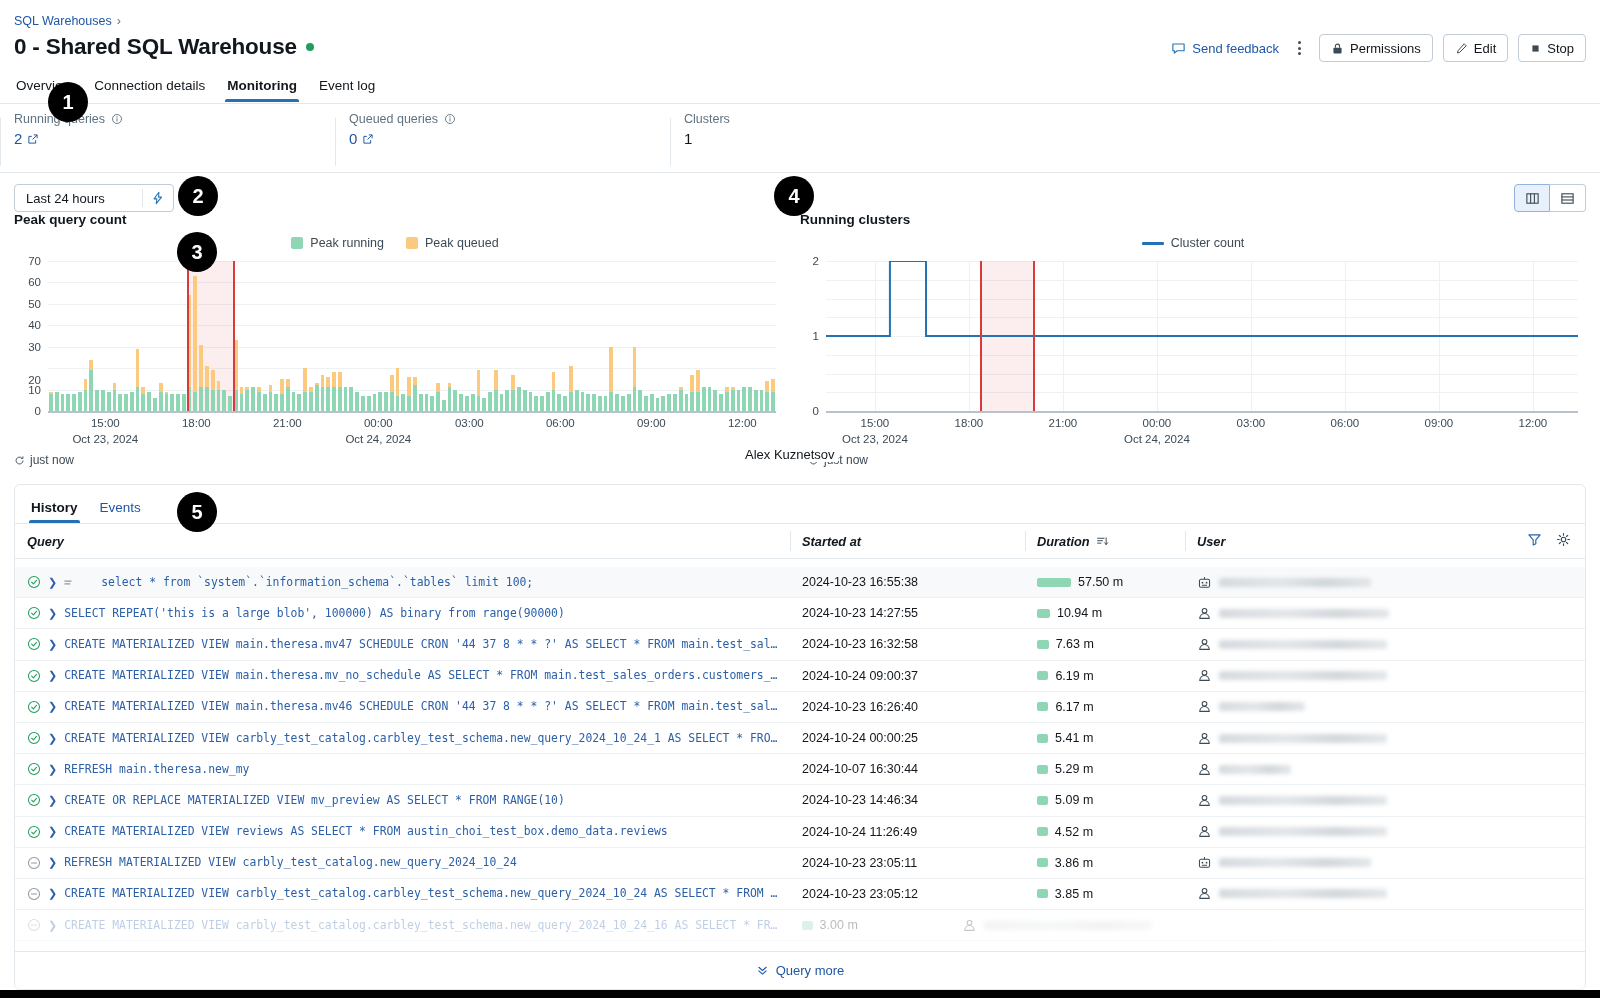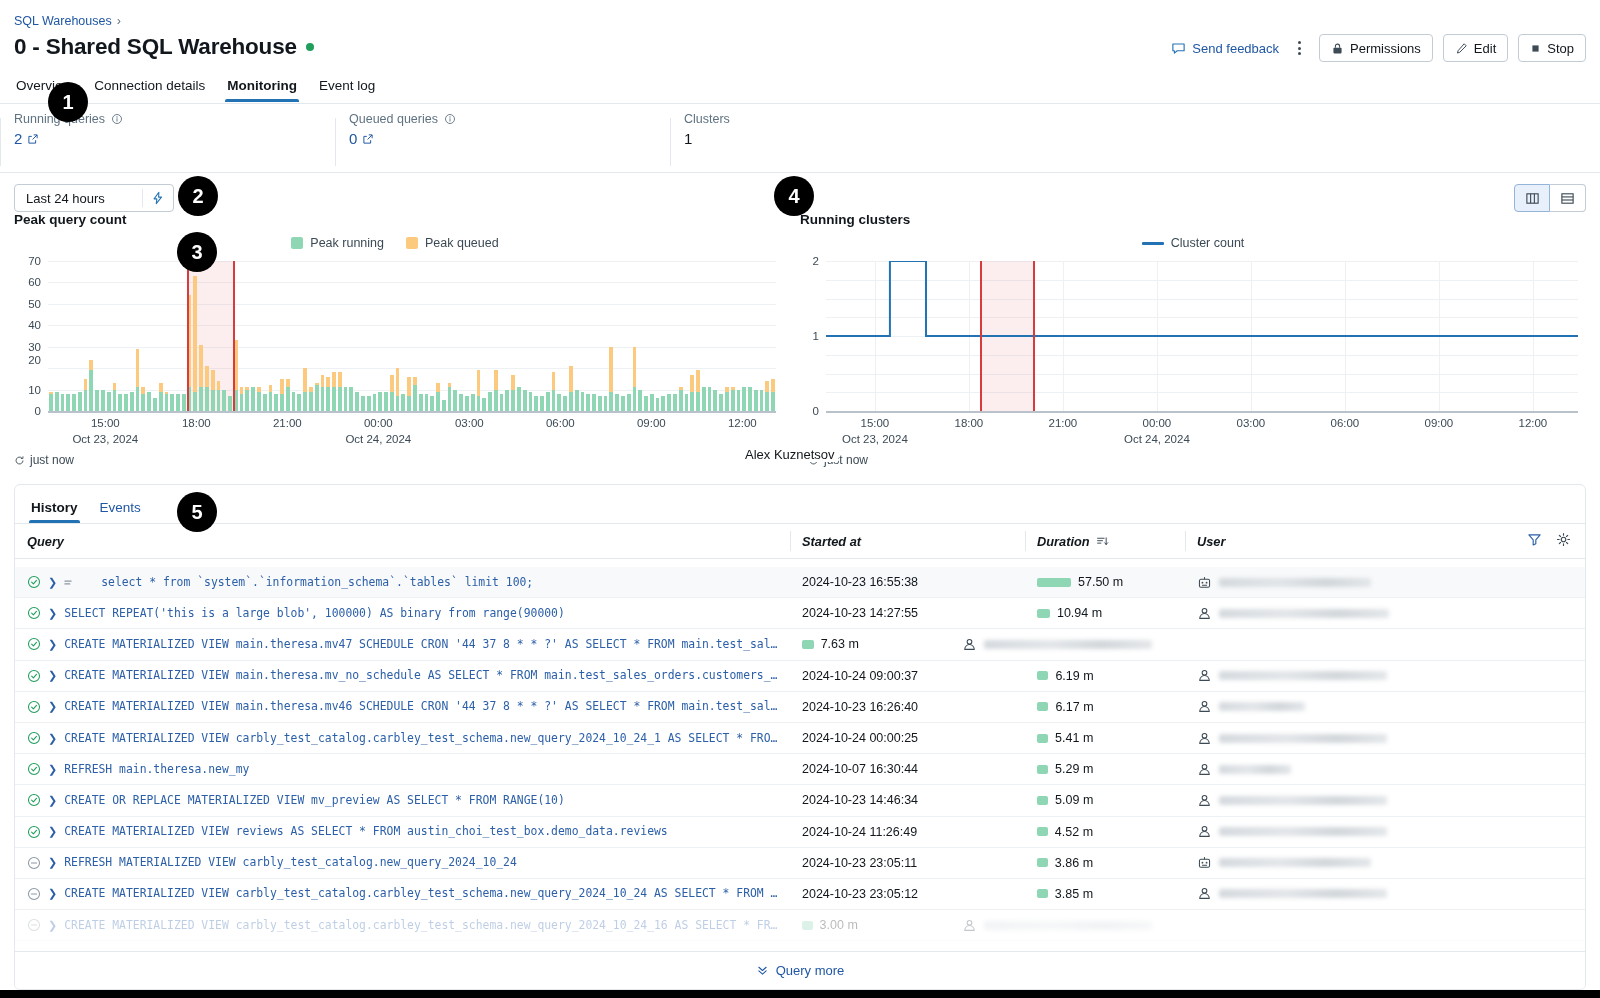--- a/index.html
+++ b/index.html
@@ -282,21 +282,21 @@
             <span class="sw" style="background:#fcca7f"></span>
             <span>Peak queued</span>
           </div>
         </div>
       <div class="plot" id="plot-bars" style="position:relative; height:150px; margin:10px 0 0 34px; width:728px;">
           <div class="gridline" style="top: 150px;"></div>
           <div class="ytick" style="top: 150px;">0</div>
           <div class="gridline" style="top: 128.571px;"></div>
           <div class="ytick" style="top: 128.571px;">10</div>
           <div class="gridline" style="top: 107.143px;"></div>
-          <div class="ytick" style="top: 99px;">20</div>
+          <div class="ytick" style="top: 119px;">20</div>
           <div class="gridline" style="top: 85.7143px;"></div>
           <div class="ytick" style="top: 85.7143px;">30</div>
           <div class="gridline" style="top: 64.2857px;"></div>
           <div class="ytick" style="top: 64.2857px;">40</div>
           <div class="gridline" style="top: 42.8571px;"></div>
           <div class="ytick" style="top: 42.8571px;">50</div>
           <div class="gridline" style="top: 21.4286px;"></div>
           <div class="ytick" style="top: 21.4286px;">60</div>
           <div class="gridline" style="top: 0px;"></div>
           <div class="ytick" style="top: 0px;">70</div>
@@ -980,20 +980,23 @@
         </div>
         <div class="row">
           <div class="cell" style="width:775px">
             <svg class="ico-ok" viewBox="0 0 16 16">
               <circle cx="8" cy="8" r="6.3" fill="none" stroke="#1f9e5c" stroke-width="1.2"></circle>
               <path d="M5.3 8.2l2 2 3.5-4.1" fill="none" stroke="#1f9e5c" stroke-width="1.2" stroke-linecap="round" stroke-linejoin="round"></path>
             </svg>
             <span class="chev">❯</span>
             <span class="q-cell">CREATE MATERIALIZED VIEW main.theresa.mv47 SCHEDULE CRON '44 37 8 * * ?' AS SELECT * FROM main.test_sales_orders.customers_dri…</span>
           </div>
+          <div class="cell" style="width:235px">
+            <span>2024-10-23 16:32:58</span>
+          </div>
           <div class="cell" style="width:160px">
             <span class="dur-bar" style="width:11.64px"></span>
             <span>7.63 m</span>
           </div>
           <div class="cell" style="width:330px">
             <svg class="usr-ico" viewBox="0 0 16 16">
               <circle cx="8" cy="5.1" r="2.5" fill="none" stroke="#3c4a55" stroke-width="1.1"></circle>
               <path d="M2.9 13.2a5.1 5.1 0 0 1 10.2 0z" fill="none" stroke="#3c4a55" stroke-width="1.1" stroke-linejoin="round"></path>
             </svg>
             <span class="redact" style="width:168px"></span>

